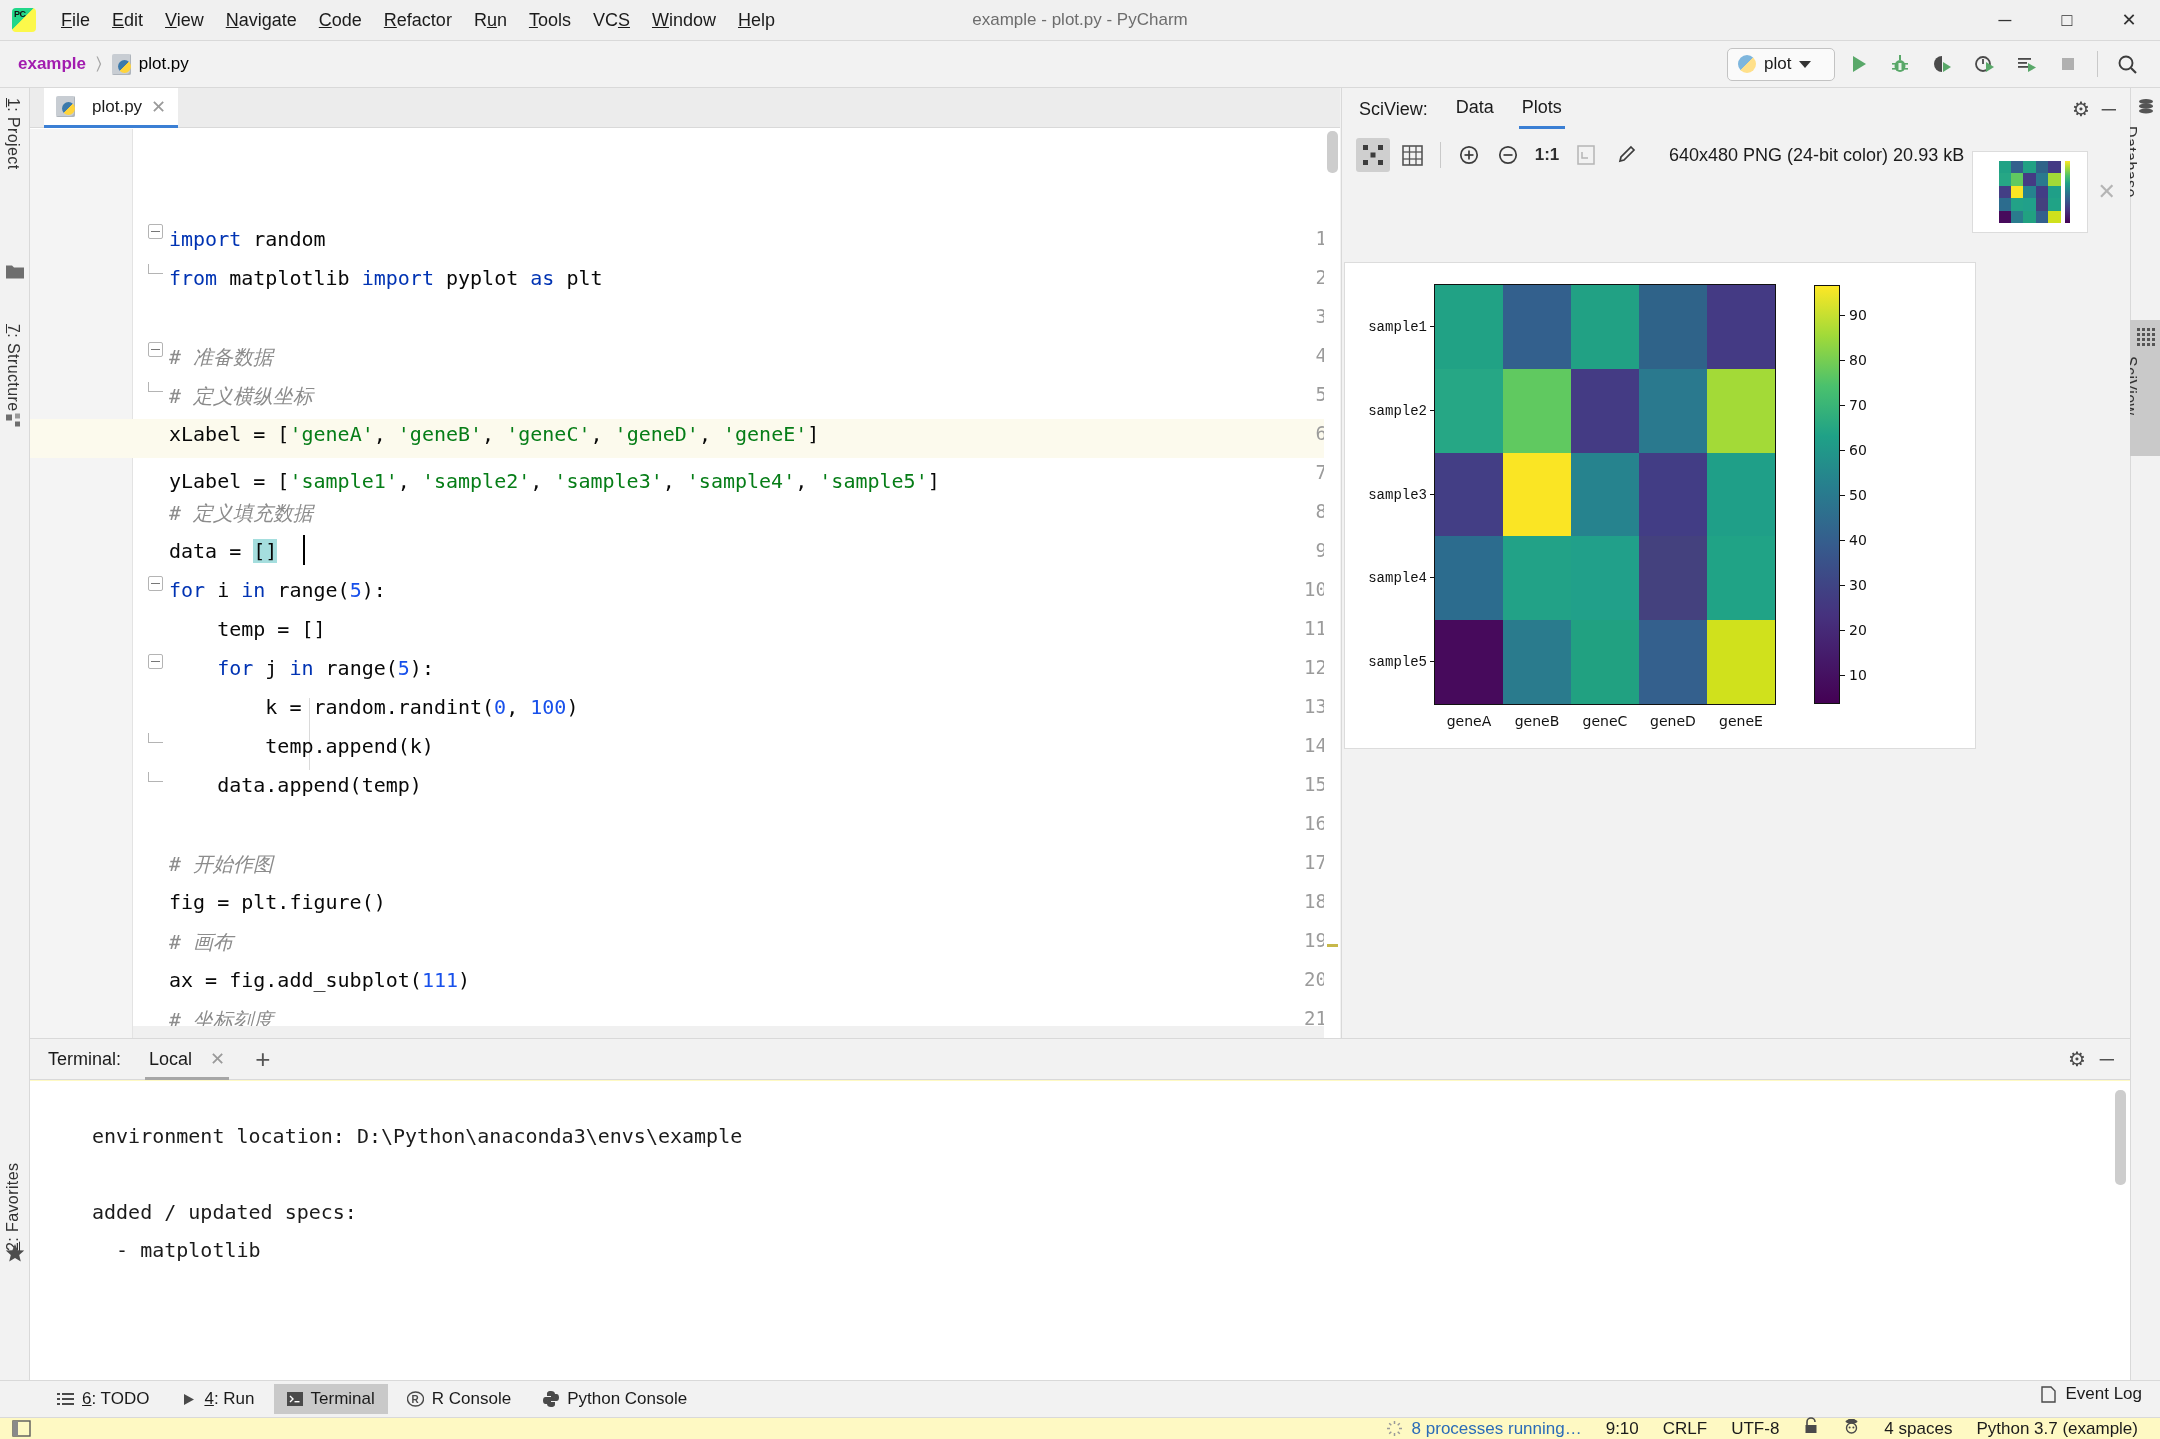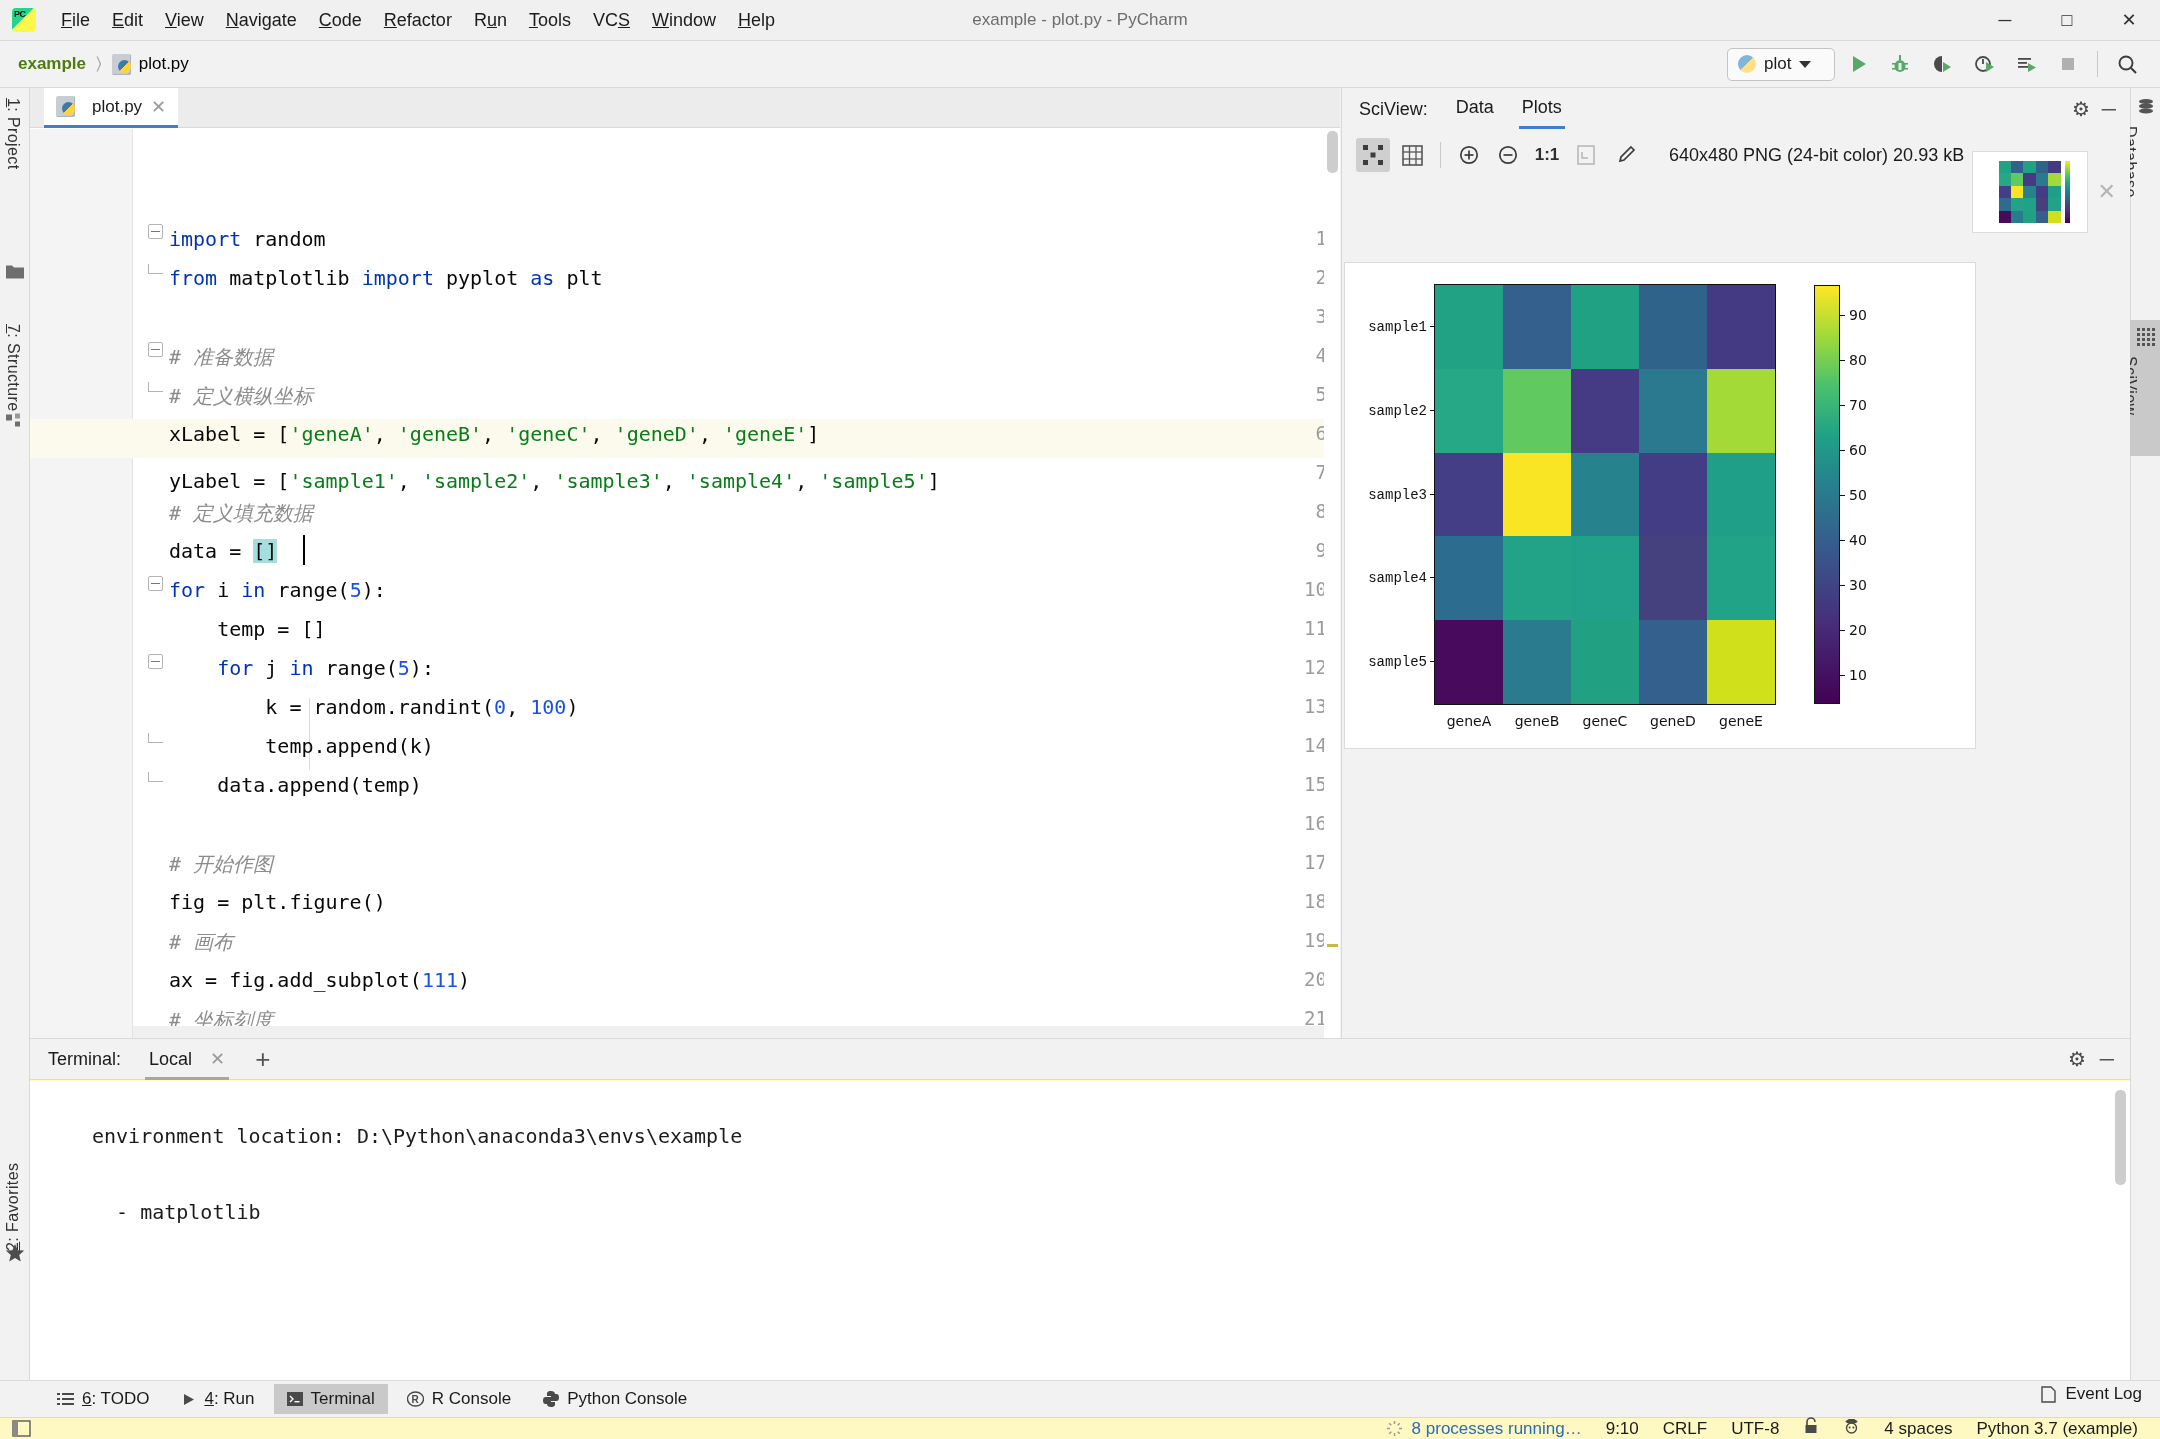--- a/index.html
+++ b/index.html
@@ -39,21 +39,21 @@
   .wc { width:62px; height:41px; display:flex; align-items:center; justify-content:center;
         font-size:18px; color:#333; }
 
   
   #navbar {
     position:absolute; left:0; top:41px; width:2160px; height:47px;
     background:#f2f2f2; border-bottom:1px solid #d9d9d9;
     display:flex; align-items:center;
   }
   #breadcrumb { display:flex; align-items:center; margin-left:18px; font-size:17px; }
-  #breadcrumb .crumb-root { font-weight:bold; color:#4d7c0f; }
+  #breadcrumb .crumb-root { font-weight:bold; color:#a21caf; }
   #breadcrumb .sep { color:#a6a6a6; margin:0 10px; font-size:17px; }
   .pyfile-icon {
     display:inline-block; width:19px; height:21px; position:relative; margin-right:8px;
     background:#c8cdd3; border-radius:2px;
     box-shadow: inset -3px -3px 0 -2px #aeb4bb;
   }
   .pyfile-icon::after{
     content:""; position:absolute; left:6px; top:6px; width:13px; height:13px;
     border-radius:50%;
     background: linear-gradient(135deg,#3d7aab 0%,#3d7aab 48%,#ffd43b 50%,#ffd43b 100%);
@@ -658,20 +658,21 @@
     <span id="term-plus">+</span>
     <span id="term-head-right">
       <span style="font-size:20px;color:#4a4a4a;">⚙</span>
       <span style="font-size:20px;color:#4a4a4a;">─</span>
     </span>
   </div>
 
   <div id="term-body">
     <div>environment location: D:\Python\anaconda3\envs\example</div>
     <div>&nbsp;</div>
+    <div>added / updated specs:</div>
     <div style="white-space:pre;">  - matplotlib</div>
   </div>
 
   <div id="term-vscroll">
     <div id="term-vthumb"></div>
   </div>
 </div>
 
 <div id="tw-bar">
   <div class="tw-item">

